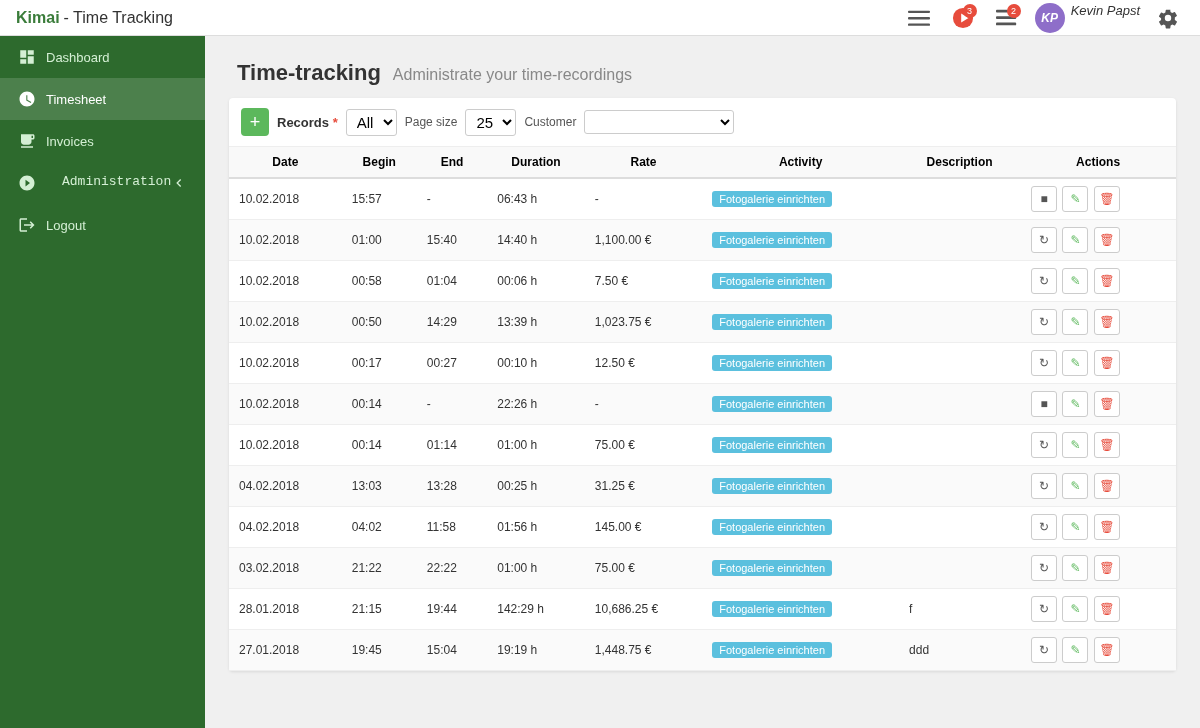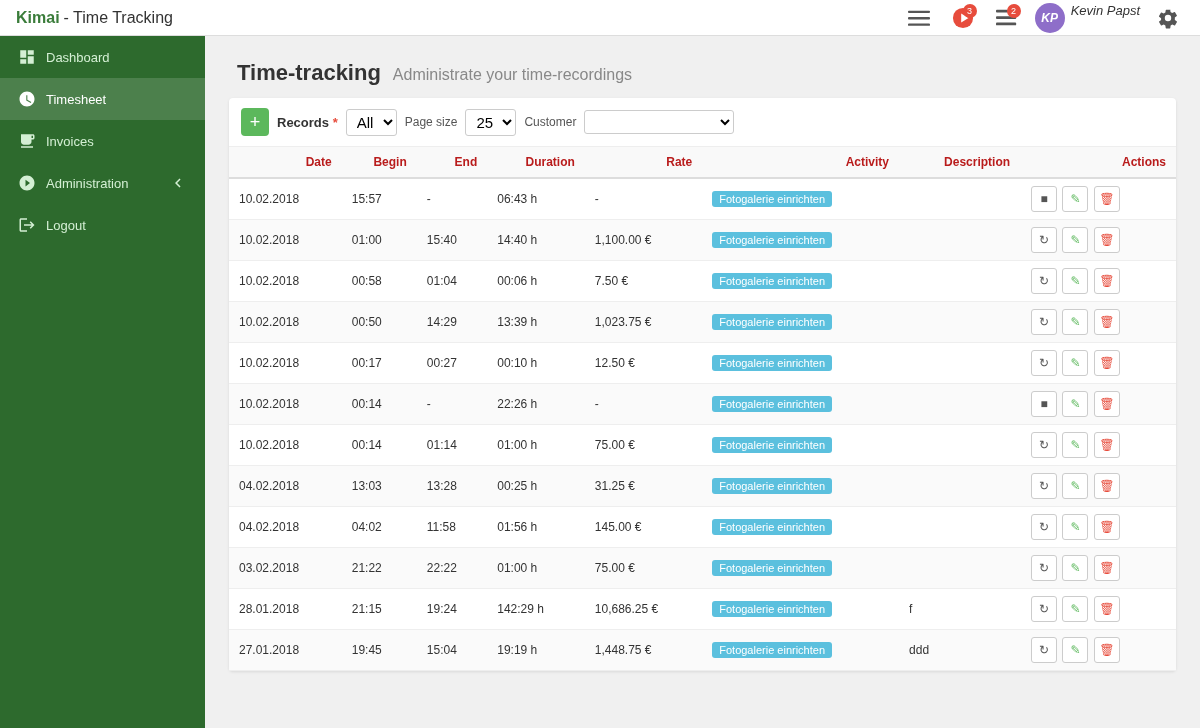--- a/index.html
+++ b/index.html
@@ -86,21 +86,21 @@
     .sidebar-item svg { width: 18px; height: 18px; flex-shrink: 0; }
     .sidebar-item-label { }
     .sidebar-admin {
       display: flex;
       align-items: center;
       justify-content: space-between;
       padding: 12px 18px;
       cursor: pointer;
       color: #d4efd4;
     }
-    .sidebar-admin-left { display: flex; align-items: center; gap: 10px; }
+    .sidebar-admin-left { display: flex; gap: 26px; font-family: Liberation Mono, monospace; }
     .sidebar-admin svg { width: 18px; height: 18px; }
 
     
     .main {
       flex: 1;
       overflow-y: auto;
       padding: 8px;
       background: #f0f0f0;
     }
     .main-header {
@@ -170,25 +170,25 @@
       cursor: pointer;
     }
 
     
     table {
       width: 100%;
       border-collapse: collapse;
       font-size: 12px;
     }
     thead th {
-      text-align: right;
+      text-align: center;
       padding: 8px 10px;
       background: #f9f9f9;
       border-bottom: 2px solid #ddd;
-      color: #b91c1c;
+      color: #000000;
       font-weight: bold;
       font-size: 12px;
     }
     tbody tr:nth-child(even) { background: #fafafa; }
     tbody td {
       padding: 7px 10px;
       border-bottom: 1px solid #eee;
       vertical-align: middle;
     }
     .activity-badge {
@@ -486,21 +486,21 @@
     <td></td>
     <td class="actions-cell">
       <button class="action-btn" title="Restart">↻</button>
       <button class="action-btn edit" title="Edit">✎</button>
       <button class="action-btn delete" title="Delete">🗑</button>
     </td>
   </tr>
             <tr>
     <td>28.01.2018</td>
     <td>21:15</td>
-    <td>19:24</td>
+    <td>19:44</td>
     <td>142:29 h</td>
     <td>10,686.25 €</td>
     <td><span class="activity-badge">Fotogalerie einrichten</span></td>
     <td>f</td>
     <td class="actions-cell">
       <button class="action-btn" title="Restart">↻</button>
       <button class="action-btn edit" title="Edit">✎</button>
       <button class="action-btn delete" title="Delete">🗑</button>
     </td>
   </tr>

